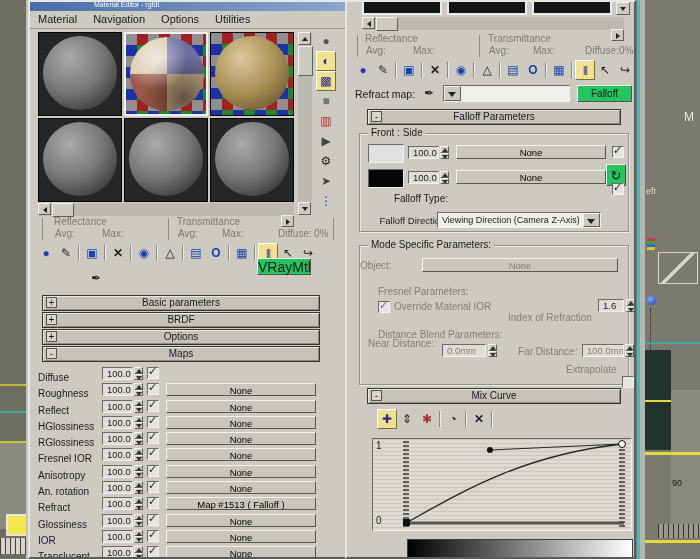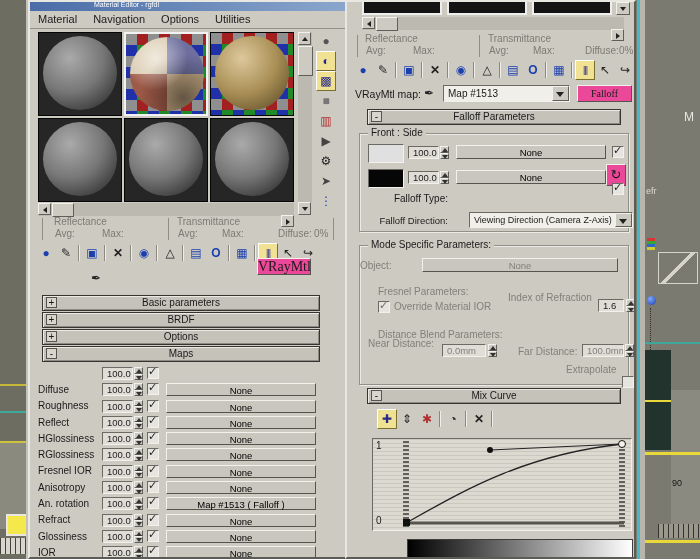--- a/index.html
+++ b/index.html
@@ -3,23 +3,23 @@
 <meta charset="utf-8">
 <style>
   html,body{margin:0;padding:0}
   body{width:700px;height:559px;position:relative;overflow:hidden;
        background:#6e6d62;font-family:"Liberation Sans",sans-serif;
        -webkit-font-smoothing:none;color:#1a1a1a}
   .abs{position:absolute}
   .win{position:absolute;background:#cdcac2;border:2px solid;
        border-color:#e9e7e2 #5c5b55 #5c5b55 #e9e7e2;box-sizing:border-box;overflow:hidden}
   .sunken{background:#e3e1da;border:1px solid;border-color:#6b6a64 #f3f1ec #f3f1ec #6b6a64}
-  .btn{background:#ec4899;border:1px solid;border-color:#f3f1ec #55544f #55544f #f3f1ec;
+  .btn{background:#22c55e;border:1px solid;border-color:#f3f1ec #55544f #55544f #f3f1ec;
        font-size:9.5px;text-align:center;box-sizing:border-box;color:#1a1a1a;
-       font-family:Liberation Serif, serif;padding:0}
+       font-family:Liberation Sans, sans-serif;padding:0}
   .lbl{font-size:10px;white-space:nowrap}
   .dis{color:#82807a}
   .cb{width:12px;height:12px;background:#e6e4de;border:1px solid;box-sizing:border-box;
       border-color:#6b6a64 #f3f1ec #f3f1ec #6b6a64;position:relative}
   .cb.on::after{content:"✓";position:absolute;left:0px;top:-3px;font-size:11px;color:#222}
   .cb.on.gray::after{color:#6f6d67}
   .val{background:#dfddd6;border:1px solid;border-color:#6b6a64 #f3f1ec #f3f1ec #6b6a64;
        font-size:9.5px;line-height:11px;padding:0 4px;box-sizing:border-box;white-space:nowrap;overflow:hidden}
   .spin{width:10px;display:flex;flex-direction:column}
   .spin i{flex:1;background:#cdcac2;border:1px solid;border-color:#f3f1ec #5f5e58 #5f5e58 #f3f1ec;
@@ -66,21 +66,21 @@
   .slot.checker{background:conic-gradient(#a32020 0 25%,#1f8a28 0 50%,#2030a8 0 75%,#8f8f8f 0);
       background-size:22px 22px}
   .sph{position:absolute;left:4px;top:3px;width:74px;height:74px;border-radius:50%}
   .sph.gray{background:radial-gradient(circle at 36% 30%,#aaa,#777 48%,#3c3c3c 82%,#282828)}
   .sph.quad{background:radial-gradient(circle at 34% 28%,rgba(255,255,255,.6),rgba(255,255,255,0) 45%),
                        radial-gradient(circle at 72% 82%,rgba(0,0,0,.5),rgba(0,0,0,0) 55%),
                        conic-gradient(#6e6f9e 0 25%,#c7ab85 0 50%,#9e5a48 0 75%,#d9c9ad 0)}
   .sph.tan{background:radial-gradient(circle at 36% 30%,#ddc89c,#a98f55 50%,#6d5a33 84%,#453a1e)}
   
   .mrow{position:relative;height:16.3px}
-  .mrow .ml{position:absolute;left:8px;top:18px;font-size:10px;white-space:nowrap}
+  .mrow .ml{position:absolute;left:8px;top:6px;font-size:10px;white-space:nowrap}
   .mrow .val{position:absolute;left:72px;top:1px;width:31px;height:13px}
   .mrow .spin{position:absolute;left:104px;top:1px;height:13px;width:9px}
   .mrow .cb{position:absolute;left:117px;top:1px}
   .mrow .mbtn{position:absolute;left:136px;top:1px;width:150px;height:13px;line-height:11px}
   .mbtn{background:#c9c6be;border:1px solid;border-color:#f3f1ec #55544f #55544f #f3f1ec;
         font-size:9.5px;text-align:center;box-sizing:border-box}
   
   .plot{background:#dcd9d1 repeating-linear-gradient(to bottom,#cac7bf 0 1px,transparent 1px 4px);
         border:1px solid;border-color:#6b6a64 #f3f1ec #f3f1ec #6b6a64}
   .dashcol{position:absolute;top:2px;bottom:2px;width:6px;
@@ -394,24 +394,23 @@
     <div class="tbtn blue">▤</div>
     <div class="tbtn blue" style="font-weight:bold">O</div>
     <div class="tsep"></div>
     <div class="tbtn blue">▦</div>
     <div class="tsep"></div>
     <div class="tbtn active" style="font-size:9px;letter-spacing:-1px">|||</div>
     <div class="tbtn">↖</div>
     <div class="tbtn">↪</div>
   </div>
 
-  <div class="lbl abs" style="left:8px;top:86px;font-size:10.5px">VRayMtl map:</div>
+  <div class="lbl abs" style="left:8px;top:86px;font-size:10.5px">Refract map:</div>
   <div class="abs tbtn" style="left:72px;top:81px">✒</div>
   <div class="dd abs" style="left:96px;top:83px;width:127px;height:17px">
-    <div class="txt">Map #1513</div>
     <div class="ddbtn"></div>
   </div>
   <button class="btn abs" style="left:230px;top:83px;width:55px;height:17px;font-size:10px">Falloff</button>
 
   <div class="roll" style="left:20px;top:107px;width:252px">
     <span class="tog">-</span>
     <span>Falloff Parameters</span>
   </div>
 
   <div class="grp" style="left:12px;top:131px;width:268px;height:97px">
@@ -433,34 +432,34 @@
     <div class="spin abs" style="left:80px;top:37px;width:9px;height:13px">
         <i class="su"></i>
         <i class="sd"></i>
       </div>
     <button class="mbtn abs" style="left:96px;top:36px;width:150px;height:14px">None</button>
     <div class="cb on abs" style="left:252px;top:37px"></div>
 
     <div class="lbl abs" style="left:8px;top:59px;width:80px;text-align:right">Falloff Type:</div>
 
     <div class="lbl abs" style="left:0px;top:81px;width:88px;text-align:right;font-size:9.5px">Falloff Direction:</div>
-    <div class="dd abs" style="left:109px;top:78px;width:164px;height:16px">
+    <div class="dd abs" style="left:77px;top:78px;width:164px;height:16px">
       <div class="txt" style="font-size:9px">Viewing Direction (Camera Z-Axis)</div>
       <div class="ddbtn"></div>
     </div>
   </div>
 
   <div class="grp" style="left:12px;top:243px;width:268px;height:138px">
     <div class="gtitle">Mode Specific Parameters:</div>
     <div class="lbl dis abs" style="left:0;top:14px">Object:</div>
     <button class="mbtn dis abs" style="left:62px;top:12px;width:196px;height:14px;color:#82807a">None</button>
     <div class="lbl dis abs" style="left:18px;top:40px">Fresnel Parameters:</div>
     <div class="cb on gray abs" style="left:18px;top:55px"></div>
     <div class="lbl dis abs" style="left:34px;top:55px">Override Material IOR</div>
-    <div class="lbl dis abs" style="left:148px;top:46px">Index of Refraction</div>
+    <div class="lbl dis abs" style="left:148px;top:66px">Index of Refraction</div>
     <div class="val abs" style="left:238px;top:53px;width:26px;height:13px">1.6</div>
     <div class="spin abs" style="left:266px;top:53px;width:9px;height:13px">
         <i class="su"></i>
         <i class="sd"></i>
       </div>
     <div class="lbl dis abs" style="left:18px;top:83px">Distance Blend Parameters:</div>
     <div class="lbl dis abs" style="left:8px;top:92px">Near Distance:</div>
     <div class="val abs dis" style="left:82px;top:98px;width:44px;height:13px">0.0mm</div>
     <div class="spin abs" style="left:128px;top:98px;width:9px;height:13px">
         <i class="su"></i>

